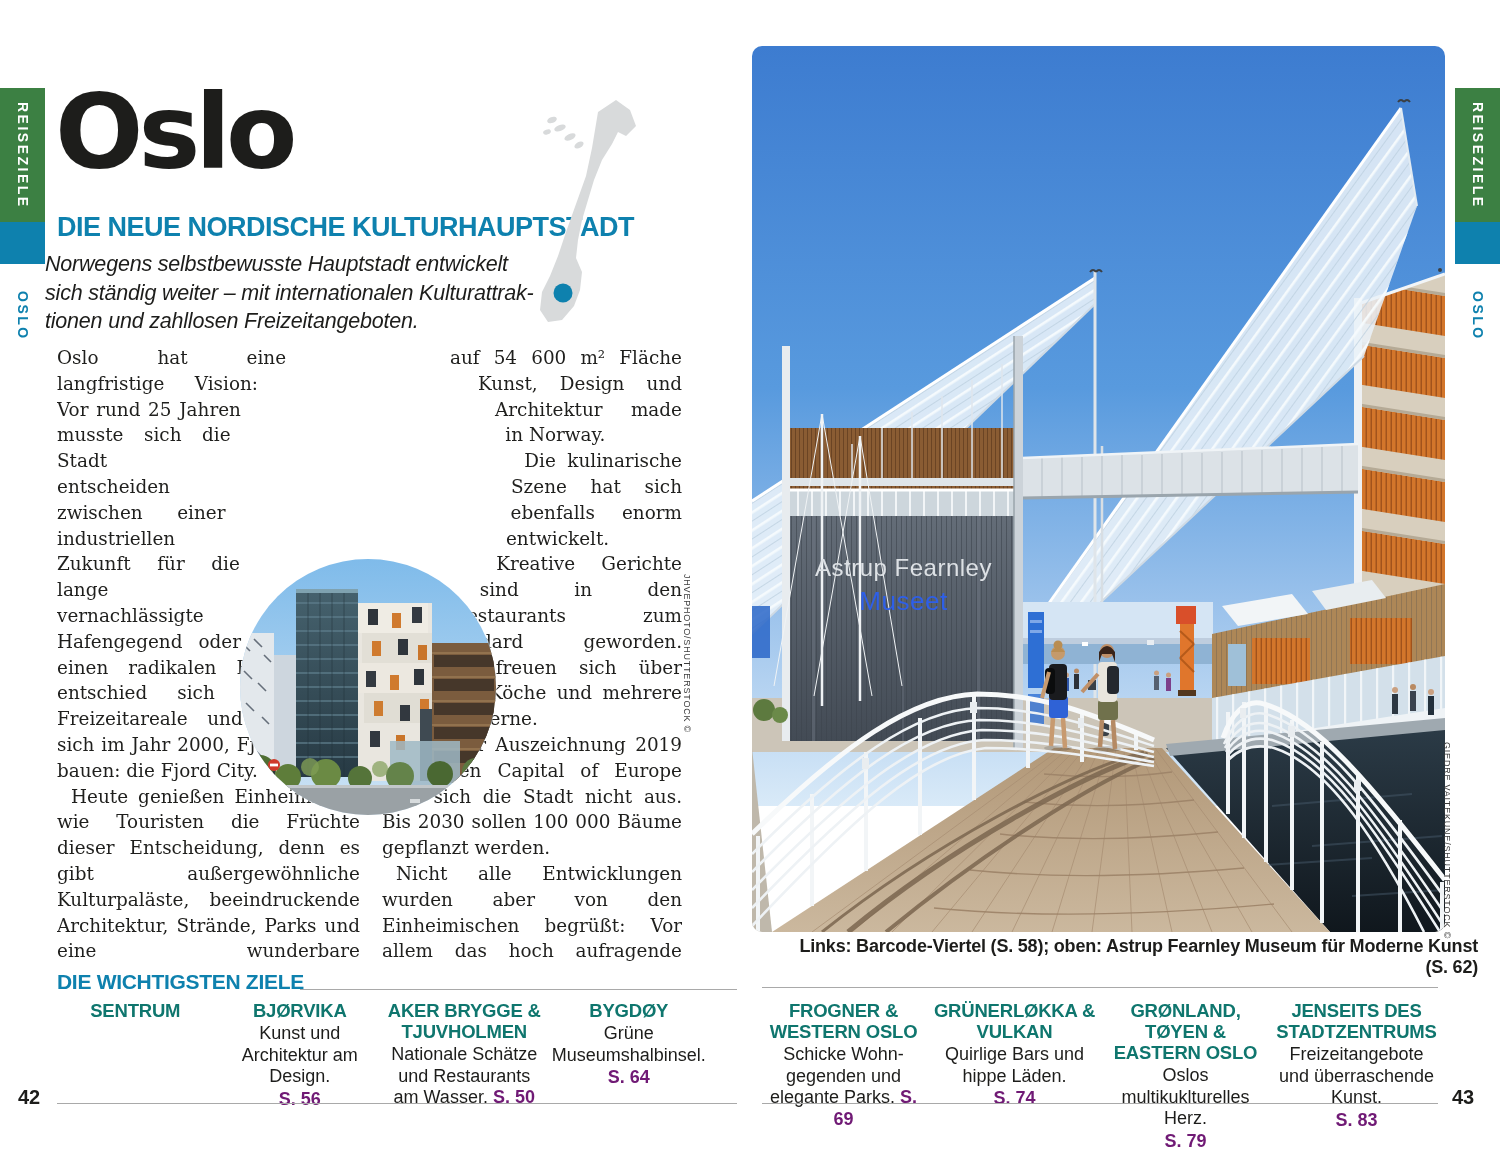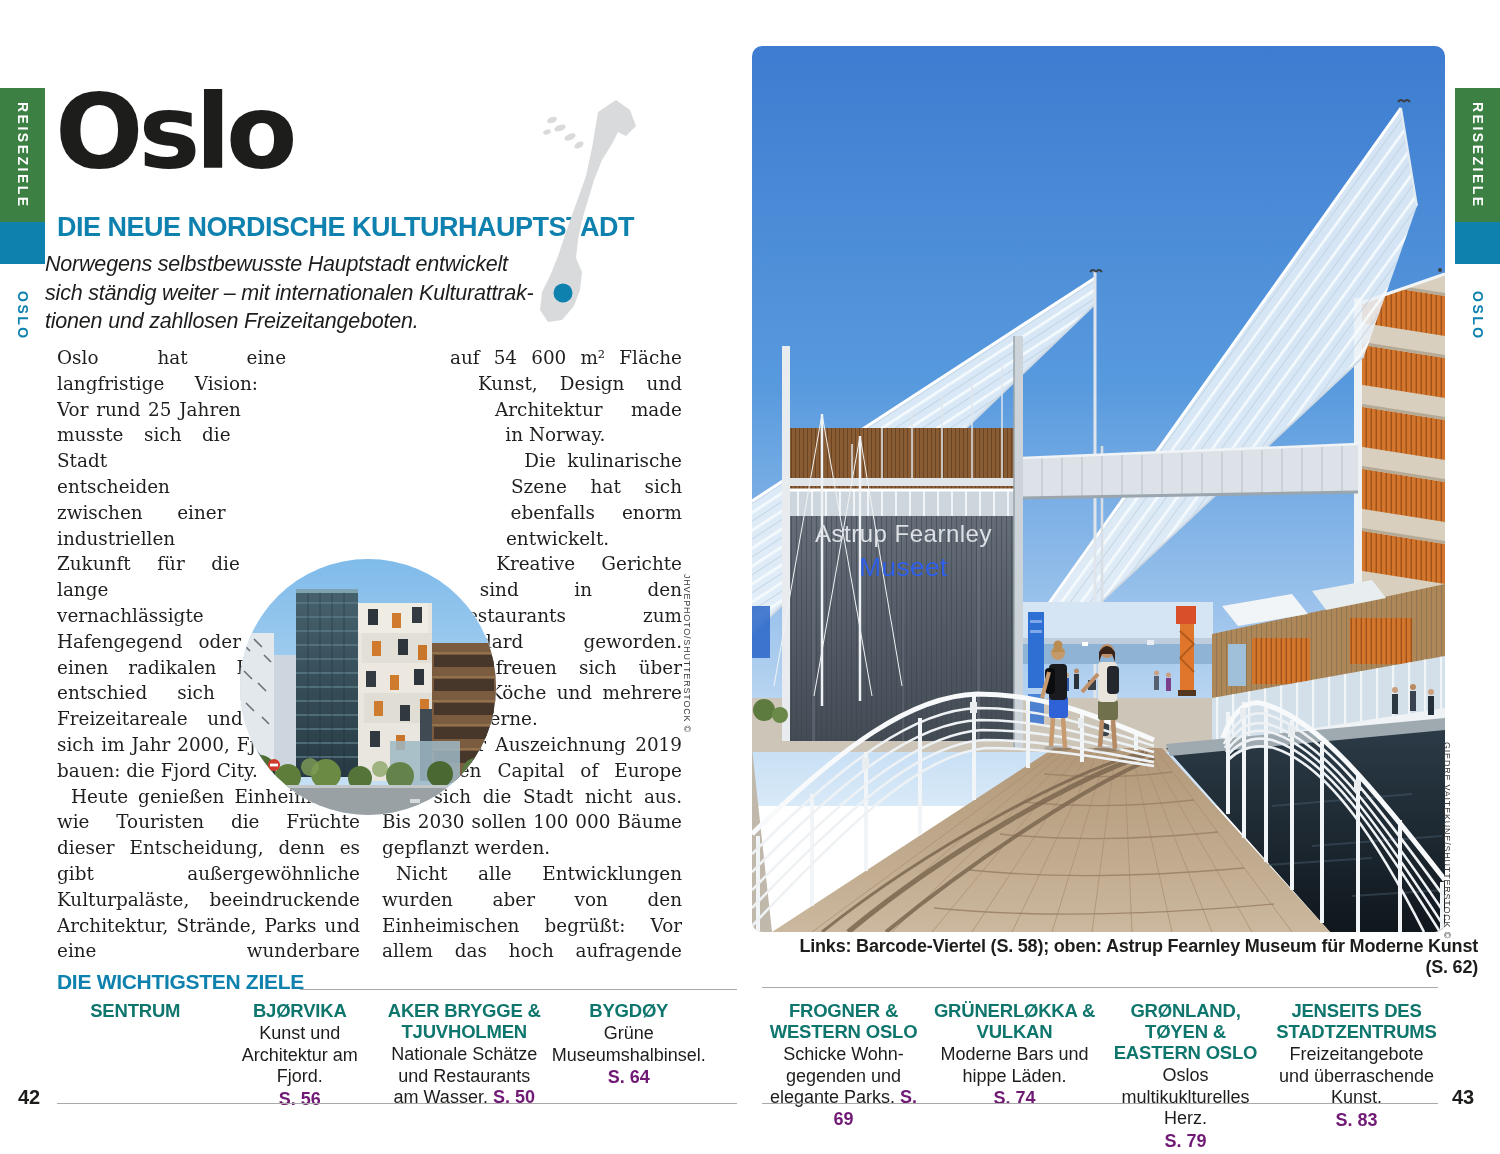--- a/index.html
+++ b/index.html
@@ -38,21 +38,21 @@
   .dest-row{display:grid;grid-template-columns:repeat(4,1fr);column-gap:8px;}
   .dest{text-align:center;}
   .dest-name{font-size:18.5px;line-height:21px;font-weight:bold;letter-spacing:-0.2px;color:#0f766e;}
   .dest-desc{font-size:18px;line-height:21.5px;margin-top:2px;color:#1d1d1b;}
   .pref{color:#701a75;font-weight:bold;}
   .pref.block{display:block;margin-top:1px;}
   .pagenum{font-size:20px;font-weight:bold;color:#1d1d1b;}
   
   .photo-frame{border-radius:10px;overflow:hidden;}
   .photo-caption{font-size:18px;font-weight:bold;letter-spacing:-0.2px;text-align:right;color:#1d1d1b;}
-  .sign{width:227px;text-align:center;}
+  .sign{width:227px;text-align:center;margin-top:34px;}
   .sign-l1{font-size:24px;letter-spacing:0.5px;color:#dde1e5;font-weight:normal;}
   .sign-l2{font-size:26px;letter-spacing:0.5px;color:#2e5fe8;margin-top:4px;font-weight:normal;}
 </style>
 </head>
 <body>
 
 <div class="spread">
 
   <div class="abs tab-green" style="left:0;top:88px;">
     <div class="vtab white">REISEZIELE</div>
@@ -220,41 +220,41 @@
   <div class="abs vcredit" style="left:692px;top:574px;">JHVEPHOTO/SHUTTERSTOCK ©</div>
 
   <div class="abs dest-head" style="left:57px;top:970px;">DIE WICHTIGSTEN ZIELE</div>
   <div class="abs rule" style="left:300px;top:989px;width:437px;"></div>
   <div class="abs dest-row" style="left:57px;top:1000px;width:650px;">
     <div class="dest">
       <div class="dest-name">SENTRUM</div>
     </div>
     <div class="dest">
       <div class="dest-name">BJØRVIKA</div>
-      <div class="dest-desc"><span>Kunst und Architektur am Fjord.</span><span class="pref block">S. 56</span></div>
+      <div class="dest-desc"><span>Kunst und Architektur am Design.</span><span class="pref block">S. 56</span></div>
     </div>
     <div class="dest">
       <div class="dest-name">AKER BRYGGE &amp; TJUVHOLMEN</div>
       <div class="dest-desc"><span>Nationale Schätze und Restaurants am Wasser.</span> <span class="pref">S. 50</span></div>
     </div>
     <div class="dest">
       <div class="dest-name">BYGDØY</div>
       <div class="dest-desc"><span>Grüne Museumshalbinsel.</span><span class="pref block">S. 64</span></div>
     </div>
   </div>
 
   <div class="abs rule" style="left:762px;top:987px;width:676px;"></div>
   <div class="abs dest-row" style="left:762px;top:1000px;width:676px;">
     <div class="dest">
       <div class="dest-name">FROGNER &amp; WESTERN OSLO</div>
       <div class="dest-desc"><span>Schicke Wohn­gegenden und elegante Parks.</span> <span class="pref">S. 69</span></div>
     </div>
     <div class="dest">
       <div class="dest-name">GRÜNERLØKKA &amp; VULKAN</div>
-      <div class="dest-desc"><span>Moderne Bars und hippe Läden.</span><span class="pref block">S. 74</span></div>
+      <div class="dest-desc"><span>Quirlige Bars und hippe Läden.</span><span class="pref block">S. 74</span></div>
     </div>
     <div class="dest">
       <div class="dest-name">GRØNLAND, TØYEN &amp; EASTERN OSLO</div>
       <div class="dest-desc"><span>Oslos multikuklturelles Herz.</span><span class="pref block">S. 79</span></div>
     </div>
     <div class="dest">
       <div class="dest-name">JENSEITS DES STADTZENTRUMS</div>
       <div class="dest-desc"><span>Freizeitangebote und überraschende Kunst.</span><span class="pref block">S. 83</span></div>
     </div>
   </div>

